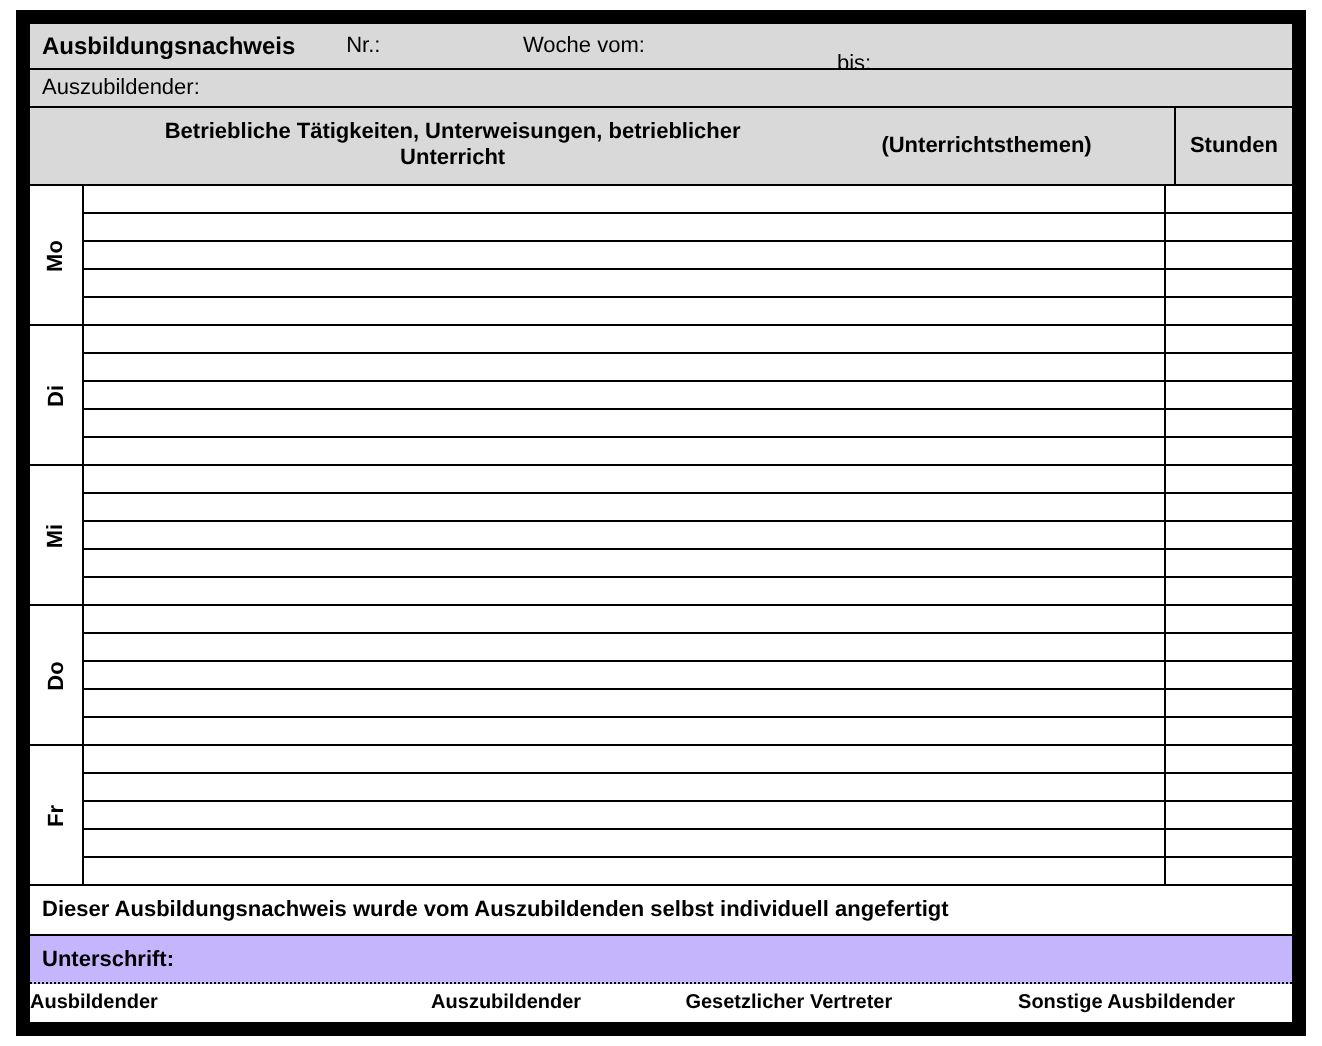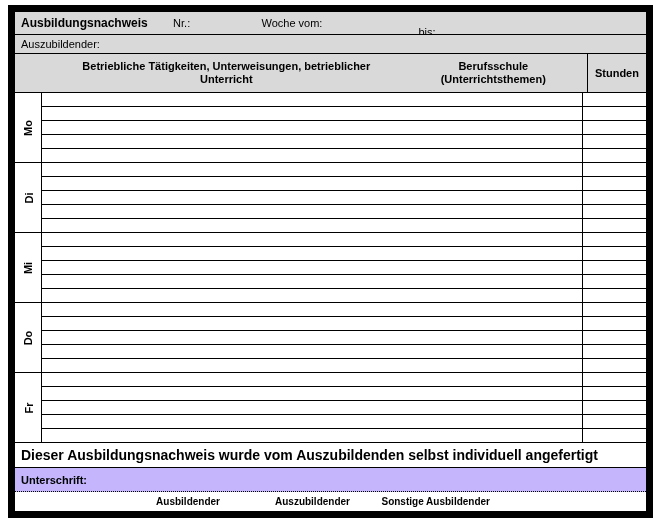--- a/index.html
+++ b/index.html
@@ -148,21 +148,21 @@
     width: 63px;
     box-sizing: border-box;
   }
 
   
   .footer-note {
     height: 26px;
     display: flex;
     align-items: center;
     padding-left: 6px;
-    font-size: 14px;
+    font-size: 11px;
     font-weight: bold;
     border-bottom: 1px solid #000;
     box-sizing: border-box;
     background: #ffffff;
   }
   .footer-sign {
     height: 24px;
     display: flex;
     align-items: center;
     padding-left: 6px;
@@ -182,21 +182,21 @@
   .footer-labels {
     height: 20px;
     display: flex;
     align-items: center;
     box-sizing: border-box;
     background: #ffffff;
     font-size: 10px;
     font-weight: bold;
   }
   .footer-labels .fl {
-    text-align: right;
+    text-align: left;
     box-sizing: border-box;
   }
   .fl-1 { width: 205px; }
   .fl-2 { width: 130px; }
   .fl-3 { width: 170px; }
   .fl-4 { width: 140px; }
 </style>
 </head>
 <body>
 
@@ -211,21 +211,20 @@
     </div>
 
     <div class="hdr-row hdr-row-2">
       <div class="cell c-jahr">Auszubildender:</div>
     </div>
 
     <div class="colhdr">
       <div class="ch ch-main">
         <div class="ch-left">Betriebliche Tätigkeiten, Unterweisungen, betrieblicher Unterricht</div>
         <div class="ch-right">
-          <div>Berufsschule</div>
           <div>(Unterrichtsthemen)</div>
         </div>
       </div>
       <div class="ch ch-stunden">Stunden</div>
     </div>
 
     <div class="body">
 
       <div class="dayblock">
         <div class="day-label">
@@ -372,17 +371,18 @@
     <div class="footer-note">Dieser Ausbildungsnachweis wurde vom Auszubildenden selbst individuell angefertigt</div>
 
     <div class="footer-sign">
       <span>Unterschrift:</span>
       <div class="dotted"></div>
     </div>
 
     <div class="footer-labels">
       <div class="fl fl-1">Ausbildender</div>
       <div class="fl fl-2">Auszubildender</div>
+      <div class="fl fl-3">Gesetzlicher Vertreter</div>
       <div class="fl fl-4">Sonstige Ausbildender</div>
     </div>
 
   </div>
 </div>
 
 </body></html>

